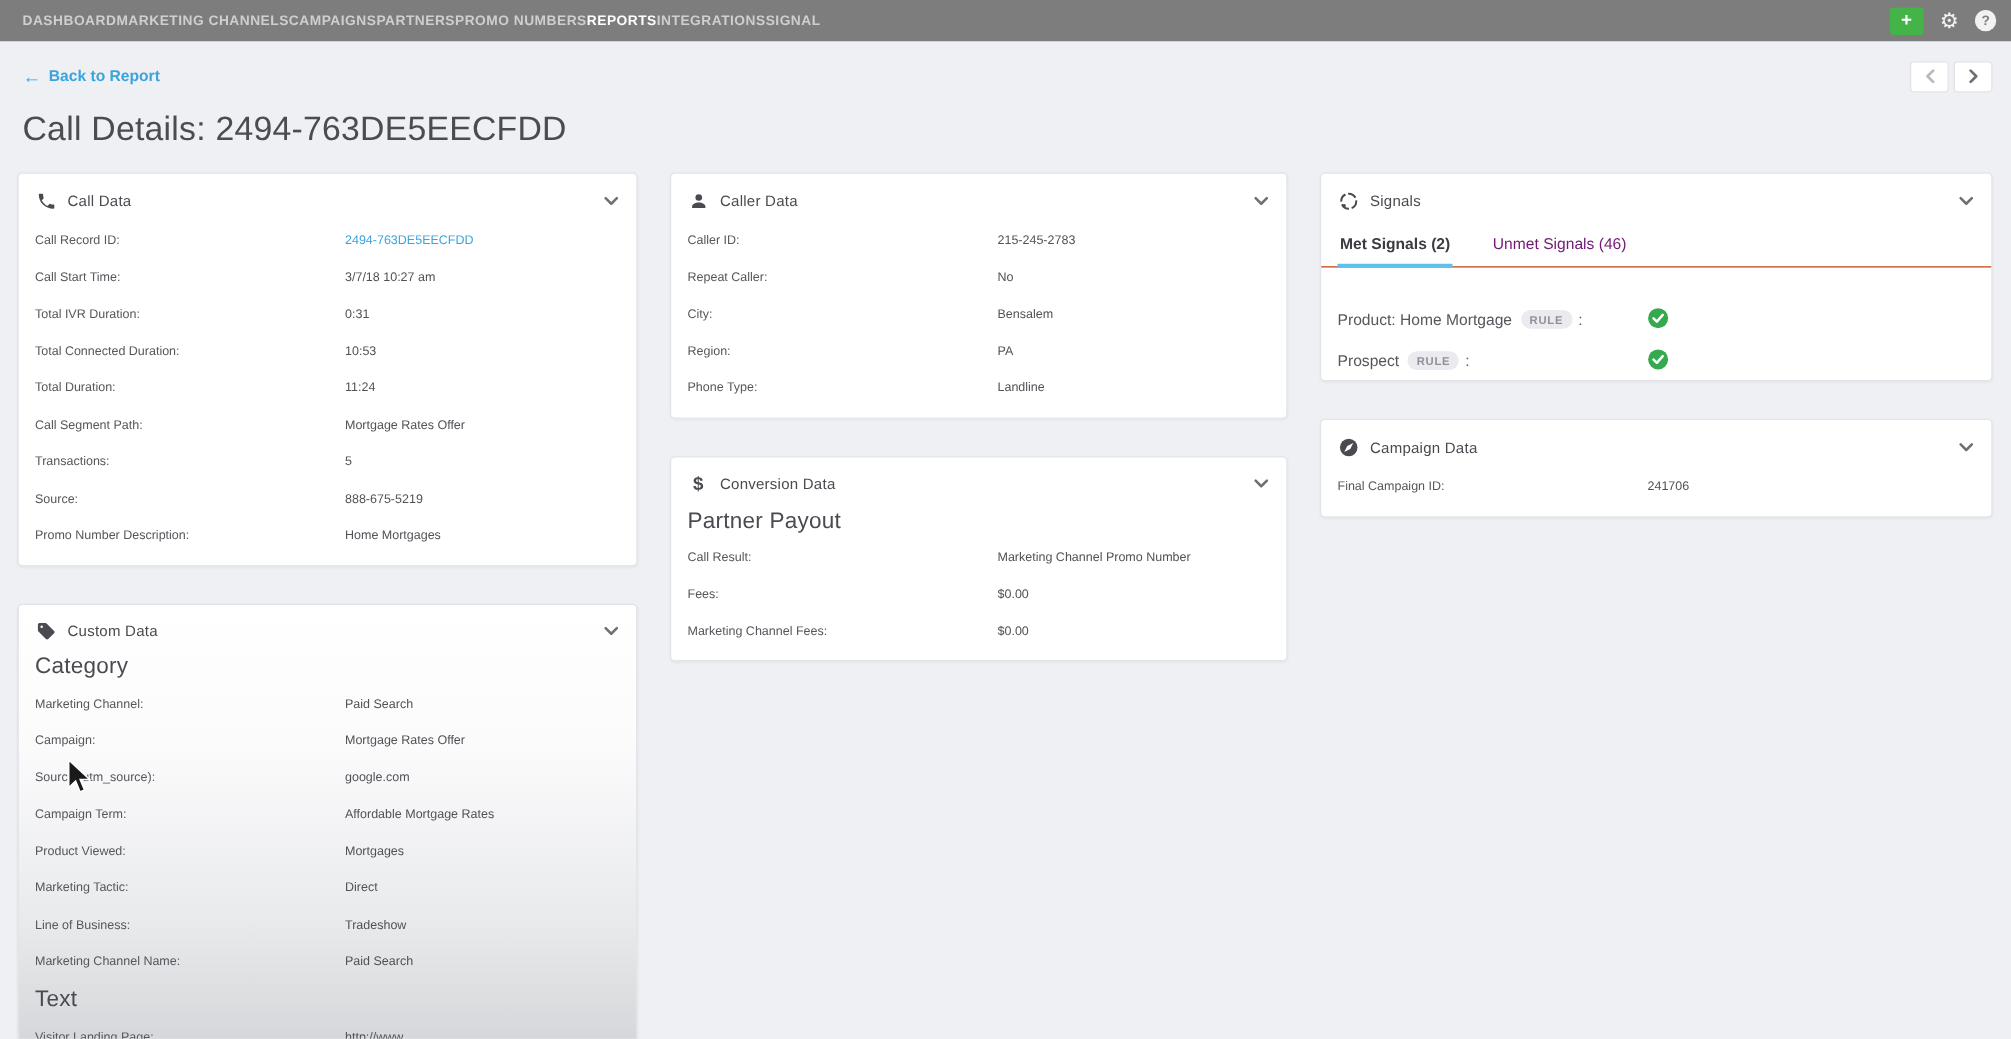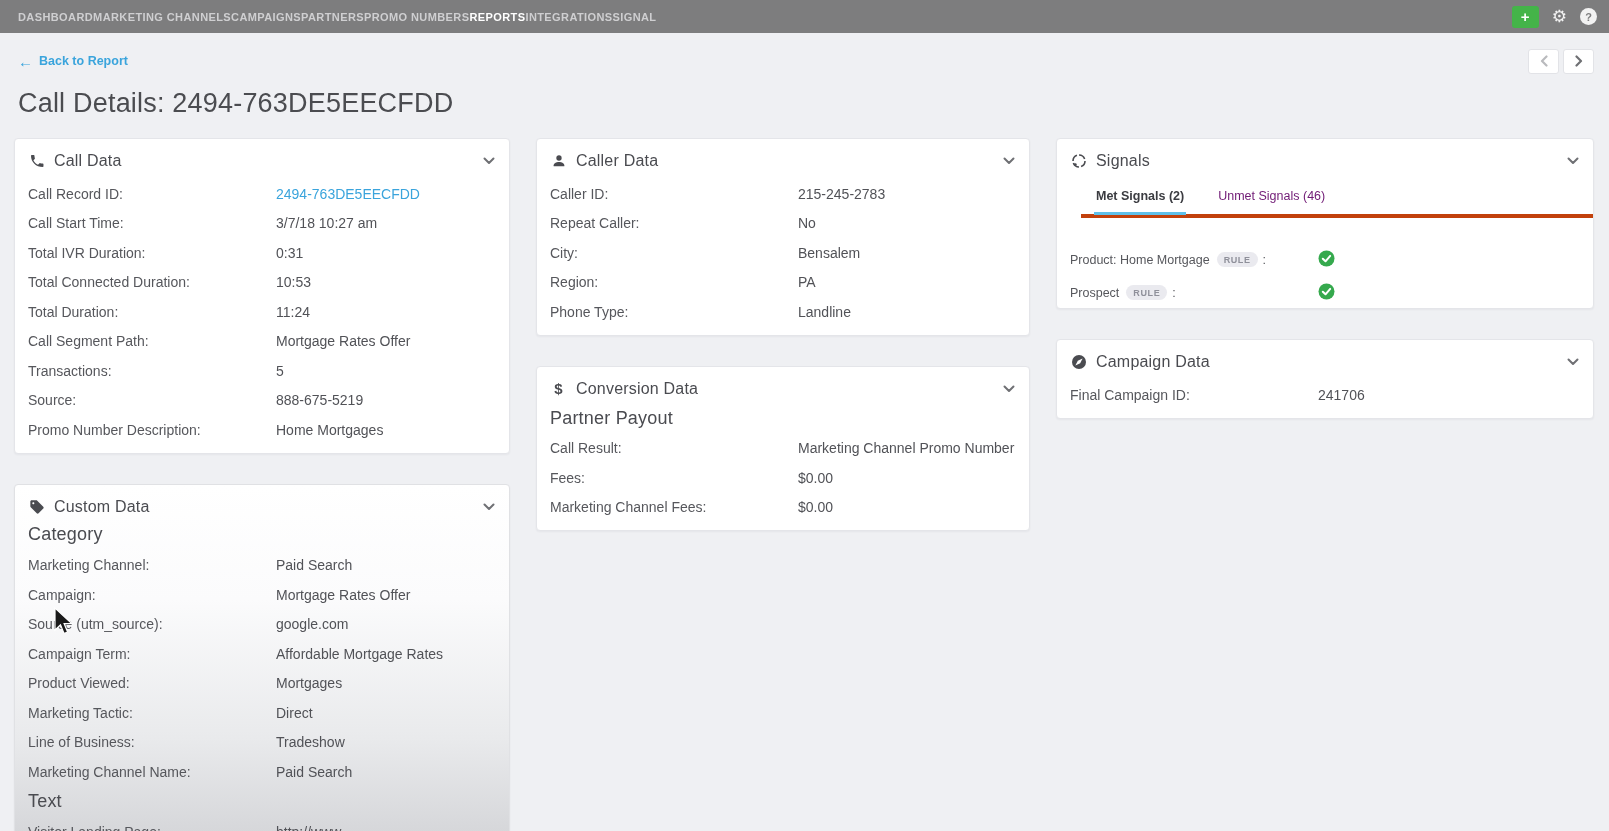--- a/index.html
+++ b/index.html
@@ -70,38 +70,38 @@
   .card {
     background:#ffffff; border:1px solid #e4e5e9; border-radius:4px;
     box-shadow:0 1px 2px rgba(40,45,60,.05); padding-bottom:8px; width:100%;
   }
   .card-header {
     display:flex; align-items:center; gap:9px;
     padding:13px 14px 9px 13px;
   }
   .card-header .hdr-icon { width:17px; height:17px; display:inline-flex; align-items:center; justify-content:center; color:#4a4b50; }
   .card-header .hdr-icon svg { display:block; }
-  .card-title { font-size:16px; color:#4a4b50; letter-spacing:.2px; }
+  .card-title { font-size:12px; color:#4a4b50; letter-spacing:.2px; }
   .card-header .chev { margin-left:auto; cursor:pointer; display:flex; }
 
   .row {
     display:flex; align-items:center; height:29.5px;
-    padding:0 14px 0 13px; font-size:14px; color:#56575c;
+    padding:0 14px 0 13px; font-size:10px; color:#56575c;
   }
   .row .label { width:248px; flex-shrink:0; }
   .row .value { color:#515257; }
   .row .value.link { color:#3aa4dc; cursor:pointer; }
 
   .subheading {
     font-size:18px; color:#4a4b50; padding:0 13px; margin:1px 0 5px;
     letter-spacing:.2px;
   }
 
   
-  .tabs { display:flex; gap:30px; padding:2px 13px 0; border-bottom:4px solid #c2410c;margin-left:24px; }
+  .tabs { display:flex; gap:30px; padding:2px 13px 0; border-bottom:1px solid #c2410c; }
   .tab {
     font-size:12.5px; color:#701a75; padding:8px 2px 9px;
     border-bottom:3px solid transparent; margin-bottom:-1px; cursor:pointer; white-space:nowrap;
   }
   .tab.active { color:#3b3c41; font-weight:bold; border-bottom-color:#5fc0e9; }
   .sig-rows { margin-top:16px; }
   .sig-row { display:flex; align-items:flex-end; height:33px; padding:0 14px 0 13px; font-size:12.5px; }
   .sig-left { width:248px; flex-shrink:0; display:flex; align-items:center; }
   .rule-badge {
     background:#eaeaef; color:#8f909a; font-size:9px; font-weight:bold;

